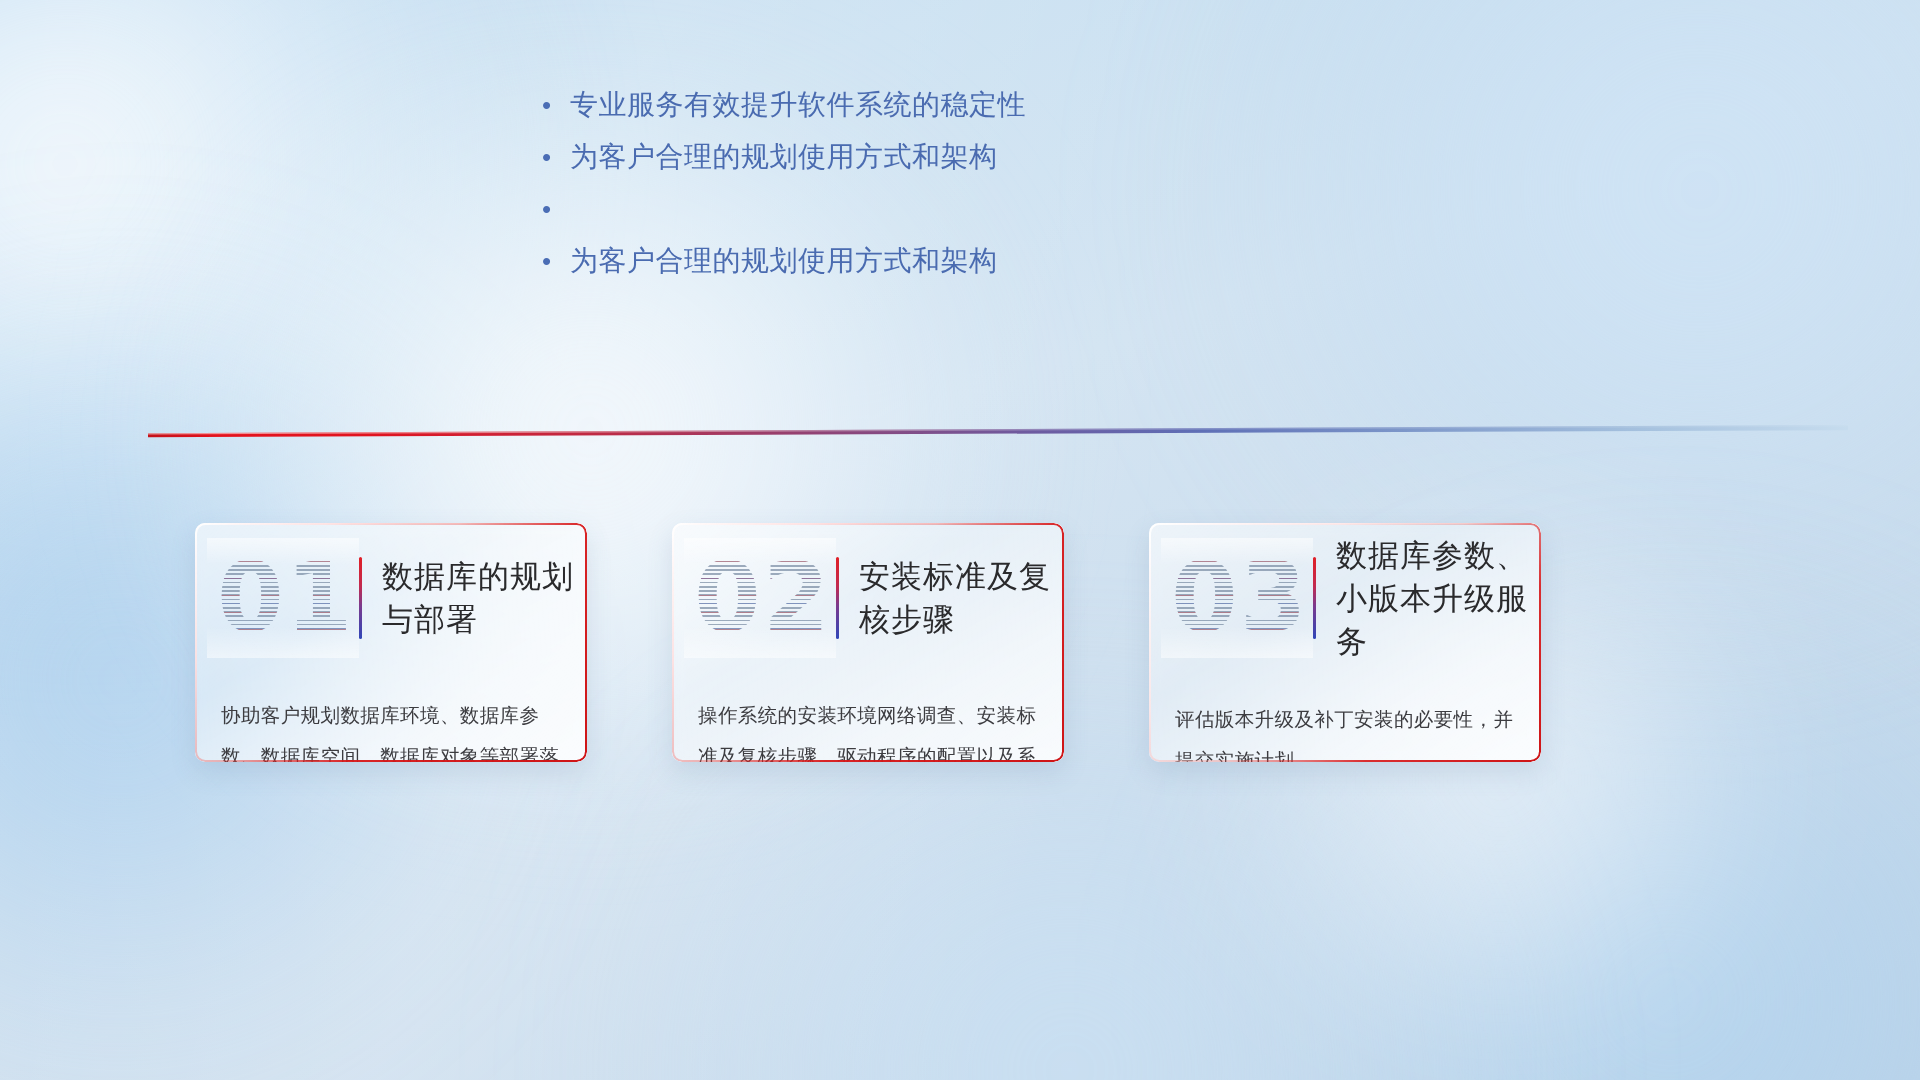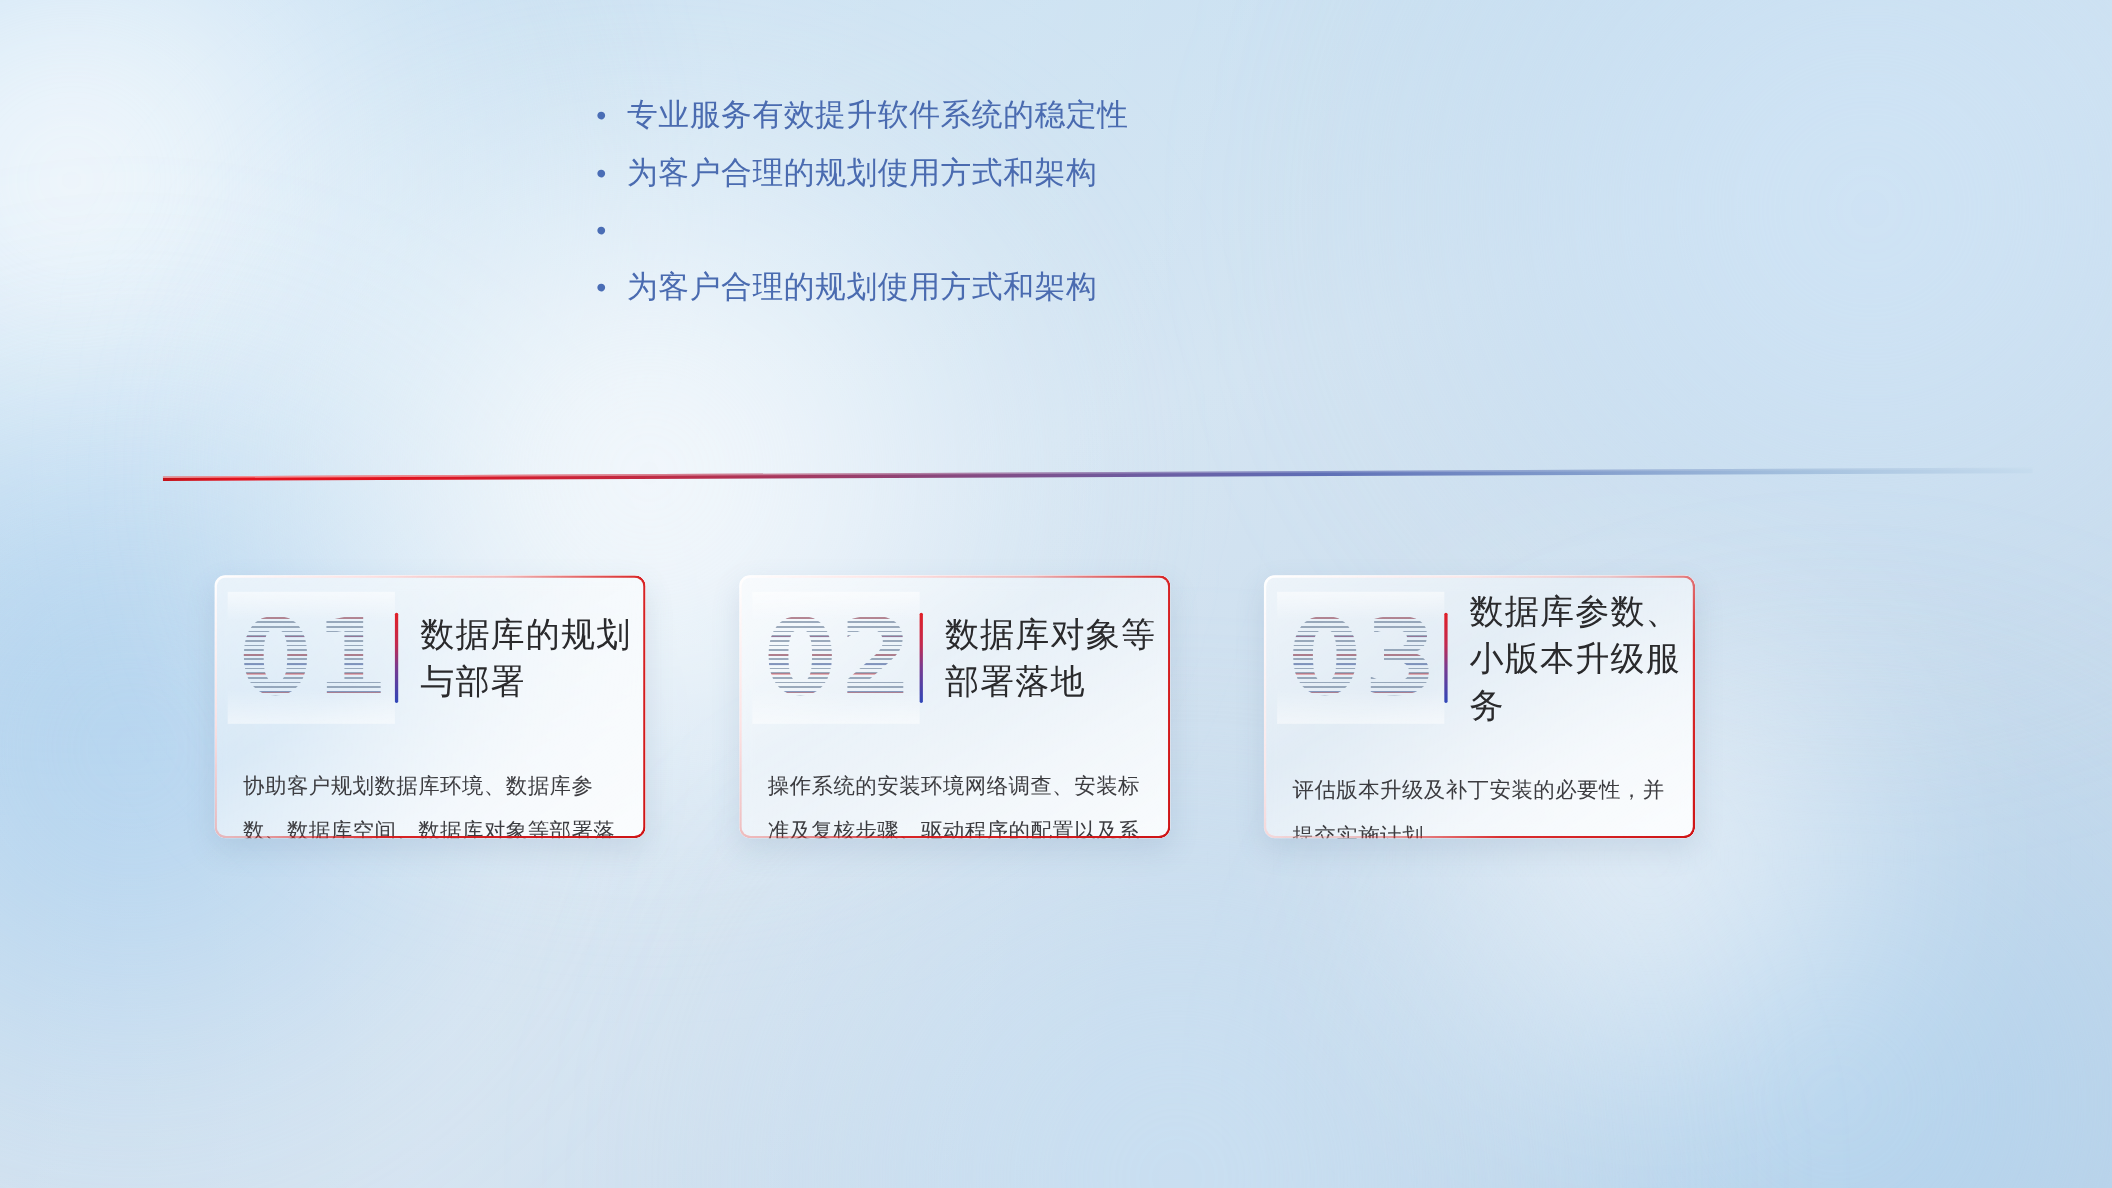--- a/index.html
+++ b/index.html
@@ -288,21 +288,21 @@
   <div class="card card-2">
     <div class="card-border"></div>
     <div class="card-head">
       <div class="card-num">
         <div class="num-glyph">02</div>
         <div class="num-glyph tint">02</div>
         <div class="num-glyph tint-b">02</div>
         <div class="num-fade"></div>
       </div>
       <div class="title-bar"></div>
-      <div class="card-title">数据库对象等部署落地</div>
+      <div class="card-title">安装标准及复核步骤</div>
     </div>
     <div class="card-body">操作系统的安装环境网络调查、安装标准及复核步骤、驱动程序的配置以及系统的设置等内容。</div>
   </div>
 
   <div class="card card-3">
     <div class="card-border"></div>
     <div class="card-head">
       <div class="card-num">
         <div class="num-glyph">03</div>
         <div class="num-glyph tint">03</div>

